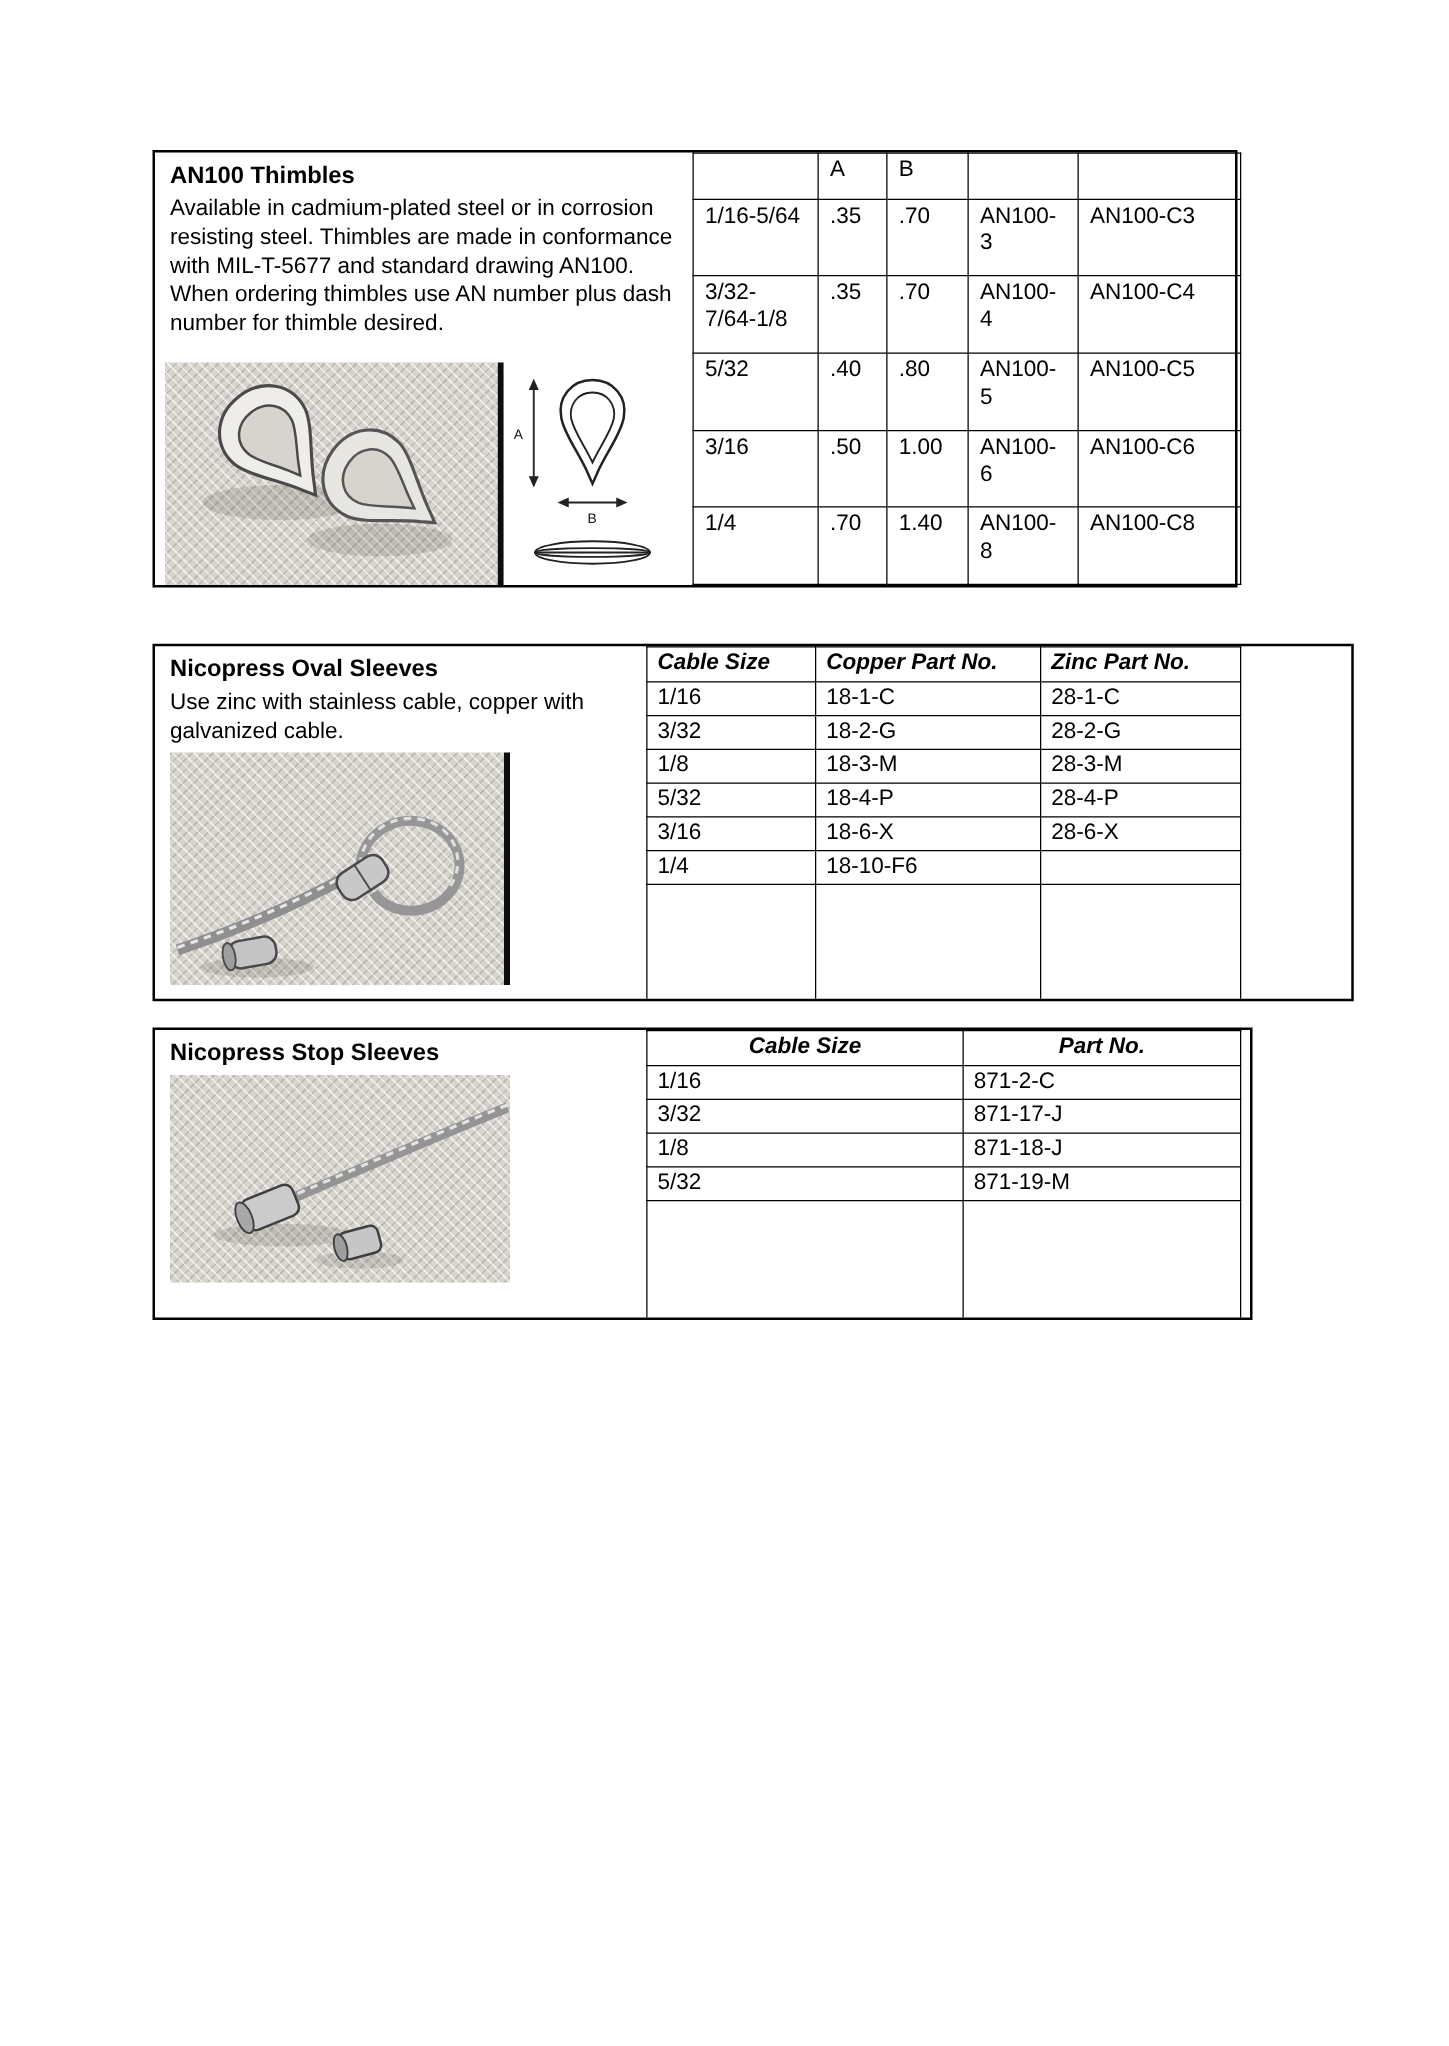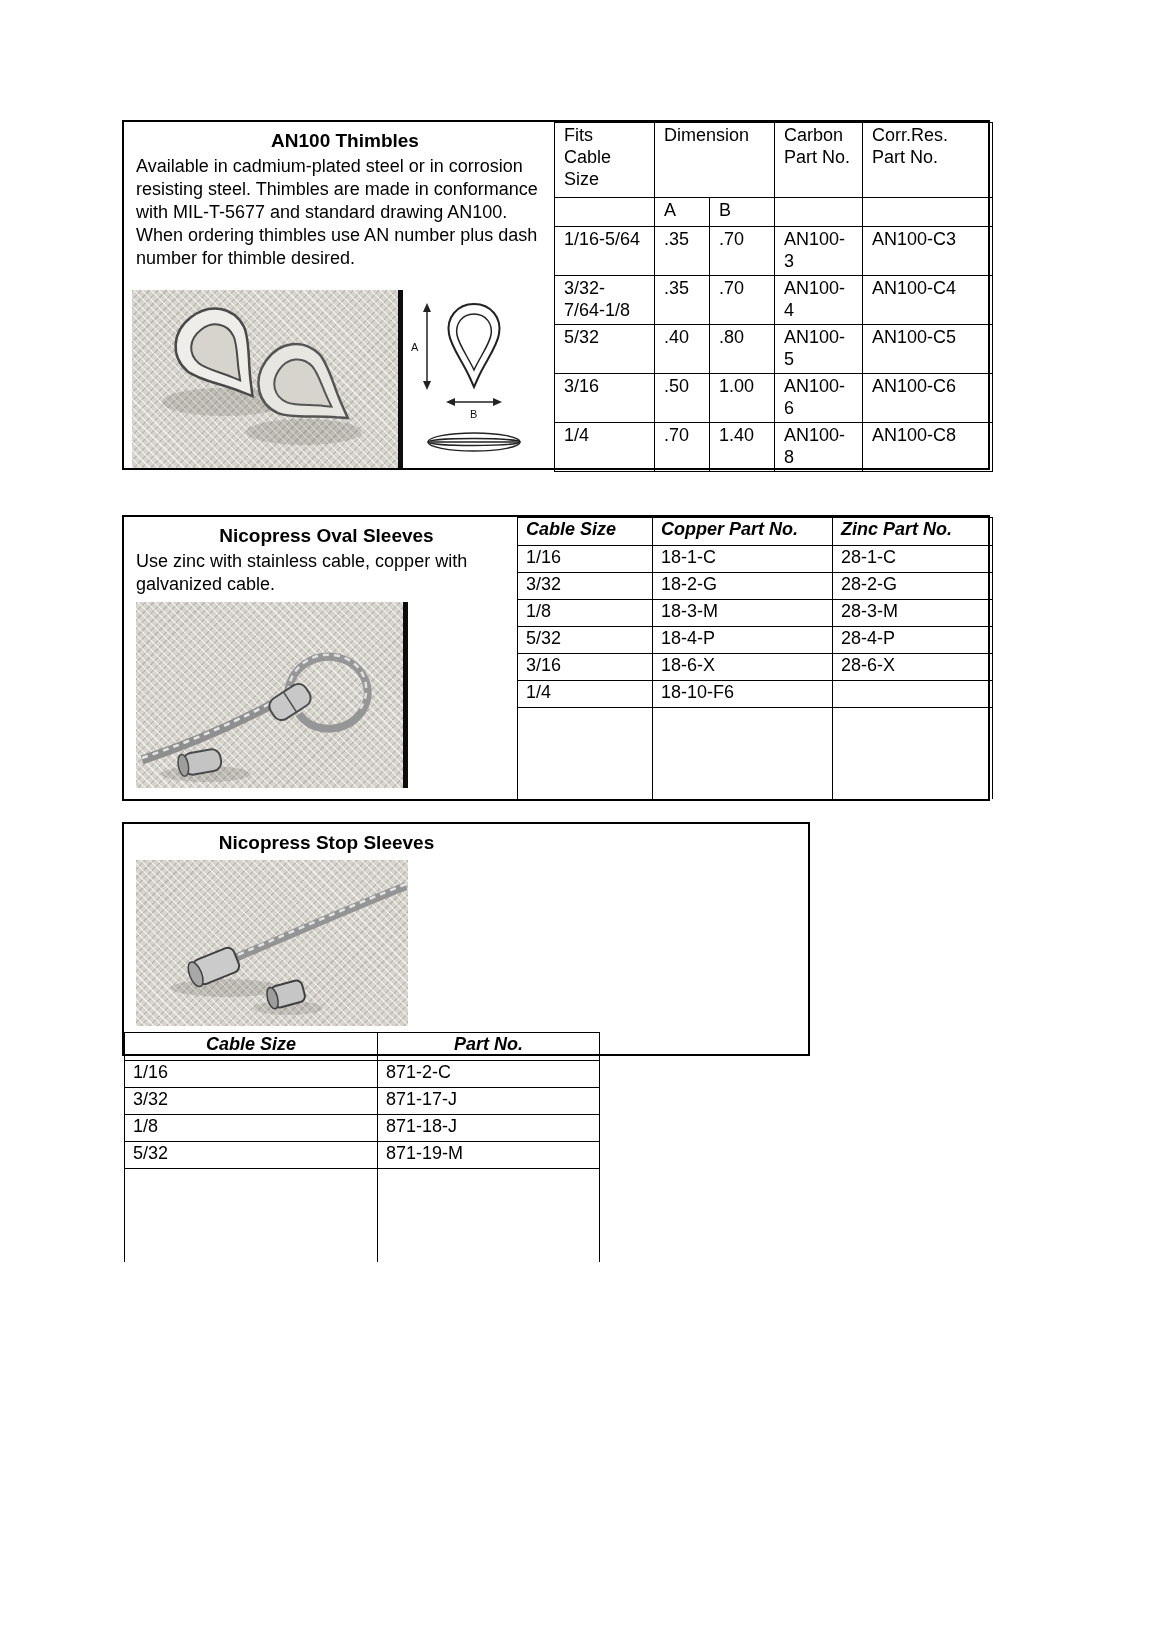--- a/index.html
+++ b/index.html
@@ -12,29 +12,29 @@
   }
   .section {
     position:absolute;
     border:2px solid #000;
     display:flex;
     align-items:stretch;
     box-sizing:border-box;
     background:#fff;
   }
   #sec-thimbles { left:122px; top:120px; width:868px; height:350px; }
-  #sec-oval     { left:122px; top:515px; width:868px; height:286px; }
-  #sec-stop     { left:122px; top:822px; width:688px; height:234px;flex-direction:column; }
+  #sec-oval     { left:122px; top:515px; width:961px; height:286px; }
+  #sec-stop     { left:122px; top:822px; width:880px; height:234px; }
 
   .left-pane { position:relative; box-sizing:border-box; padding:6px 12px; flex:0 0 auto; }
   #sec-thimbles .left-pane { width:430px; }
   #sec-oval .left-pane     { width:393px; }
   #sec-stop .left-pane     { width:393px; }
 
-  .sec-title { font-weight:bold; font-size:19px; margin:2px 0 3px 12px;text-align:center; }
+  .sec-title { font-weight:bold; font-size:19px; margin:2px 0 3px 0; }
   .sec-desc  { font-size:18px; line-height:1.28; max-width:402px; }
   #sec-oval .sec-desc { max-width:340px; }
 
   table {
     border-collapse:collapse;
     table-layout:fixed;
     height:100%;
     font-size:18px;
     flex:0 0 auto;
   }
@@ -139,26 +139,20 @@
 
     <table>
       <colgroup>
         <col style="width:100px">
           <col style="width:55px">
           <col style="width:65px">
           <col style="width:88px">
           <col style="width:130px">
       </colgroup>
       <tbody>
-          <tr class="h1">
-        <td>Fits Cable Size</td>
-        <td colspan="2">Dimension</td>
-        <td>Carbon Part No.</td>
-        <td>Corr.Res. Part No.</td>
-      </tr>
       <tr class="h2">
         <td></td>
         <td>A</td>
         <td>B</td>
         <td></td>
         <td></td>
       </tr>
       <tr class="data-row">
         <td>1/16-5/64</td>
         <td>.35</td>

